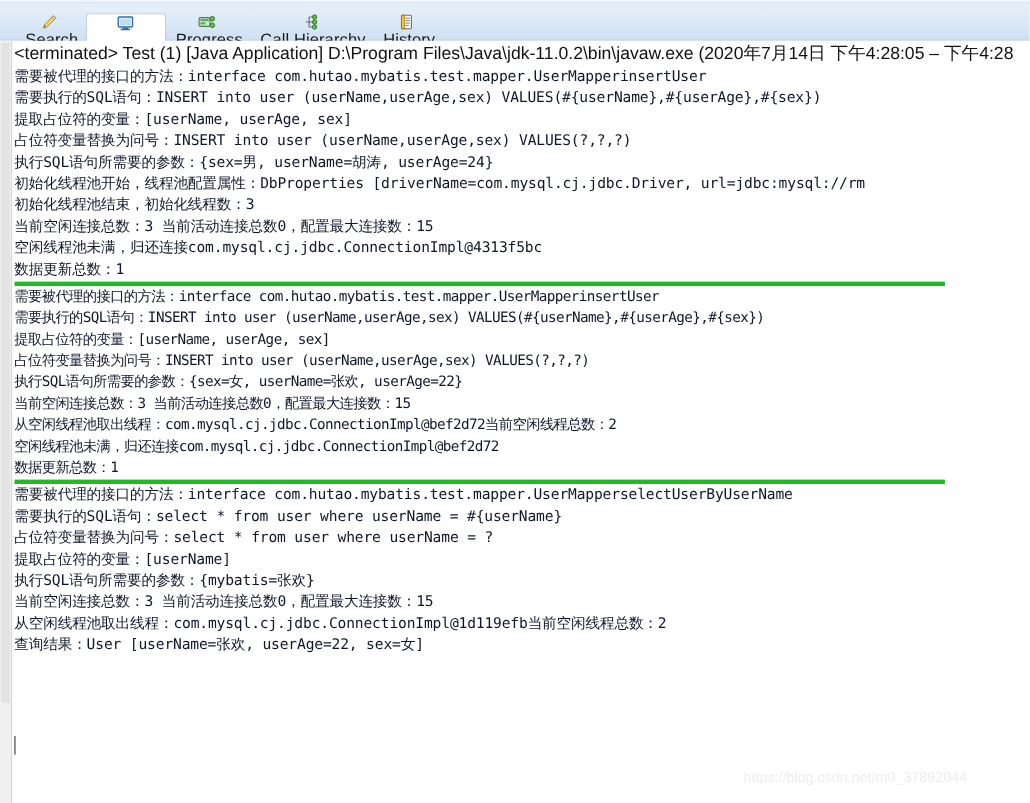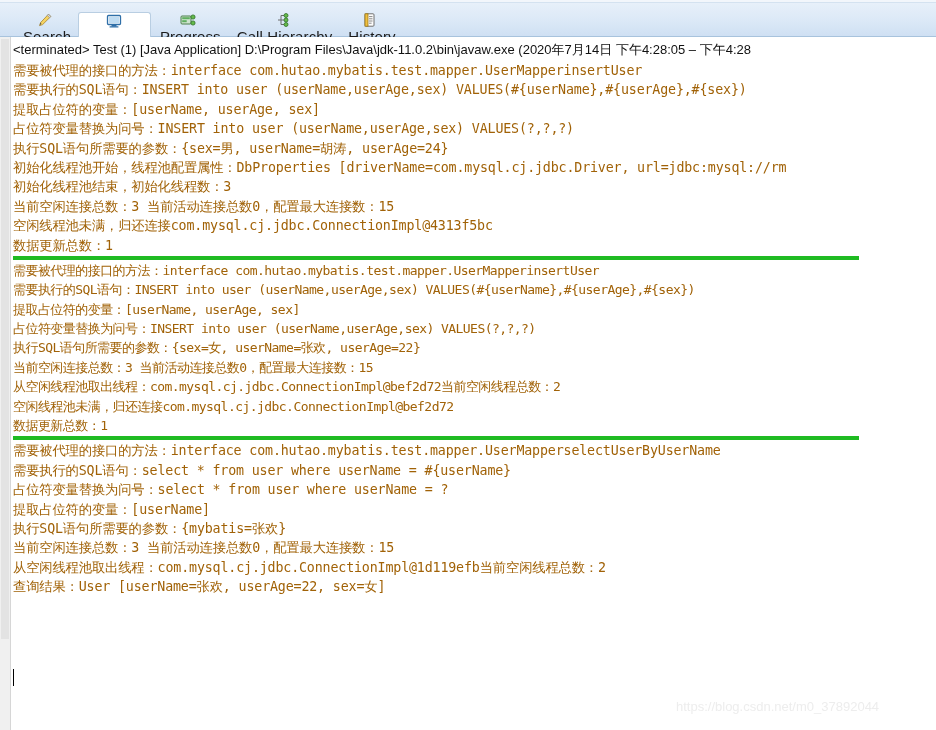--- a/index.html
+++ b/index.html
@@ -107,41 +107,41 @@
     height: 600px;
     background: #e3e3e3;
   }
 
   #terminated-line {
     position: absolute;
     left: 13px;
     top: 2px;
     width: 923px;
     height: 21px;
-    font-size: 13px;
+    font-size: 16px;
     color: #111111;
     white-space: nowrap;
     overflow: hidden;
     line-height: 21px;
   }
 
   #log {
     position: absolute;
     left: 13px;
     top: 24px;
     width: 923px;
     height: 669px;
     overflow: hidden;
   }
   .logline {
     font-family: "DejaVu Sans Mono", "Liberation Mono", monospace;
     font-size: 13.3px;
     line-height: 19.4px;
     height: 19.4px;
-    color: #a16207;
+    color: #0f172a;
     white-space: pre;
     overflow: hidden;
     letter-spacing: -0.15px;
   }
   .logline.tight {
     font-size: 13px;
     letter-spacing: -0.55px;
   }
   .greenbar {
     height: 4px;

